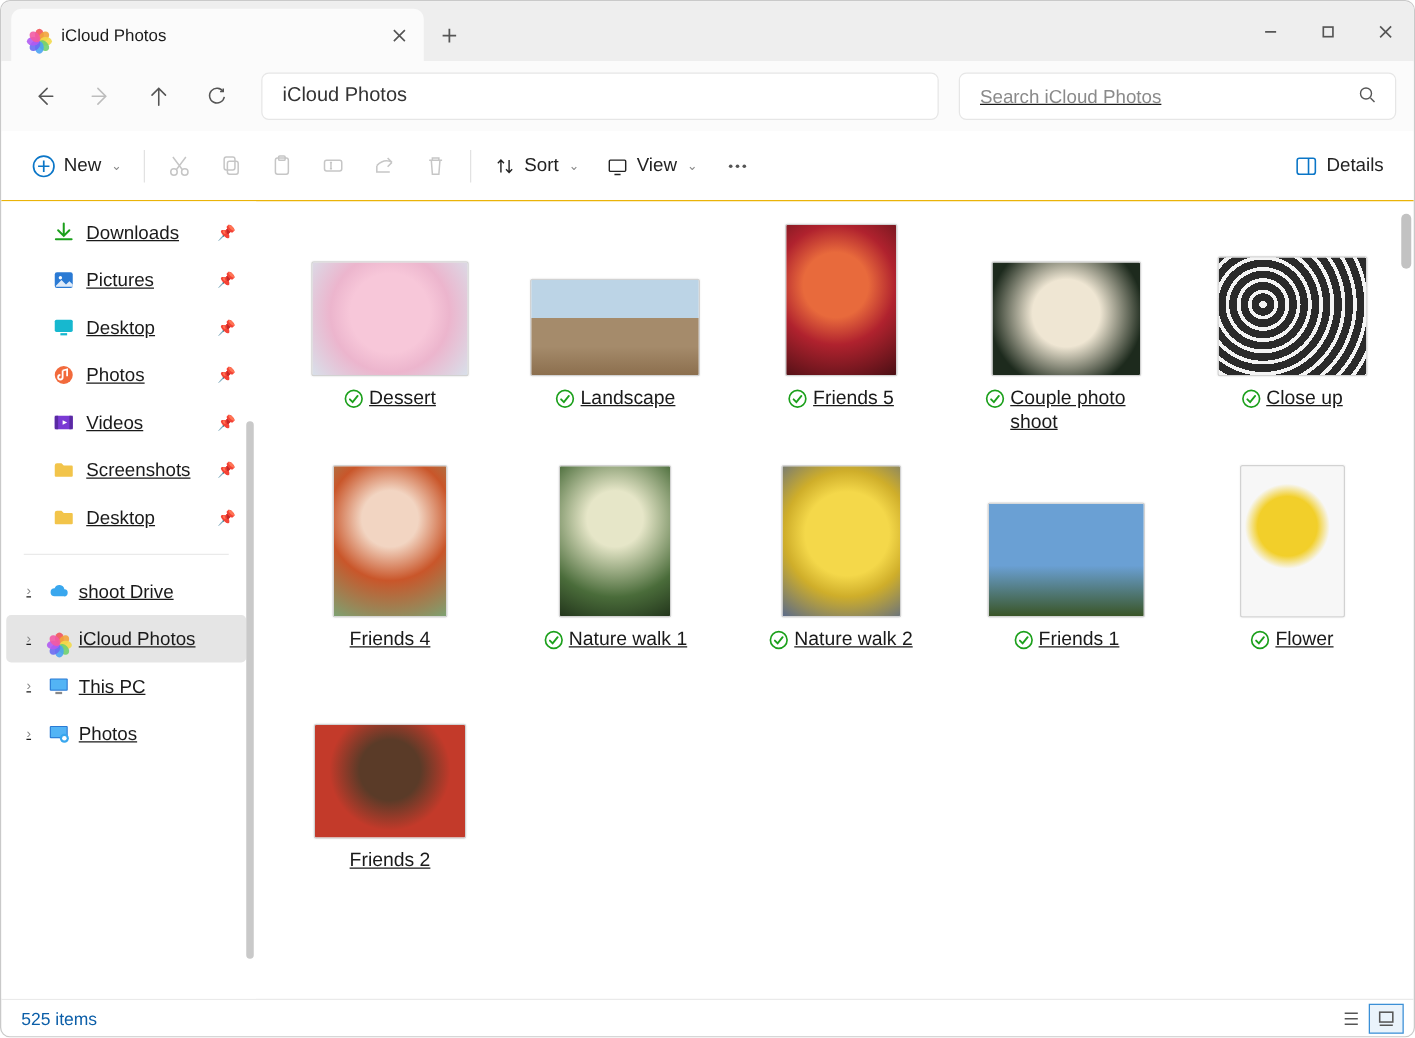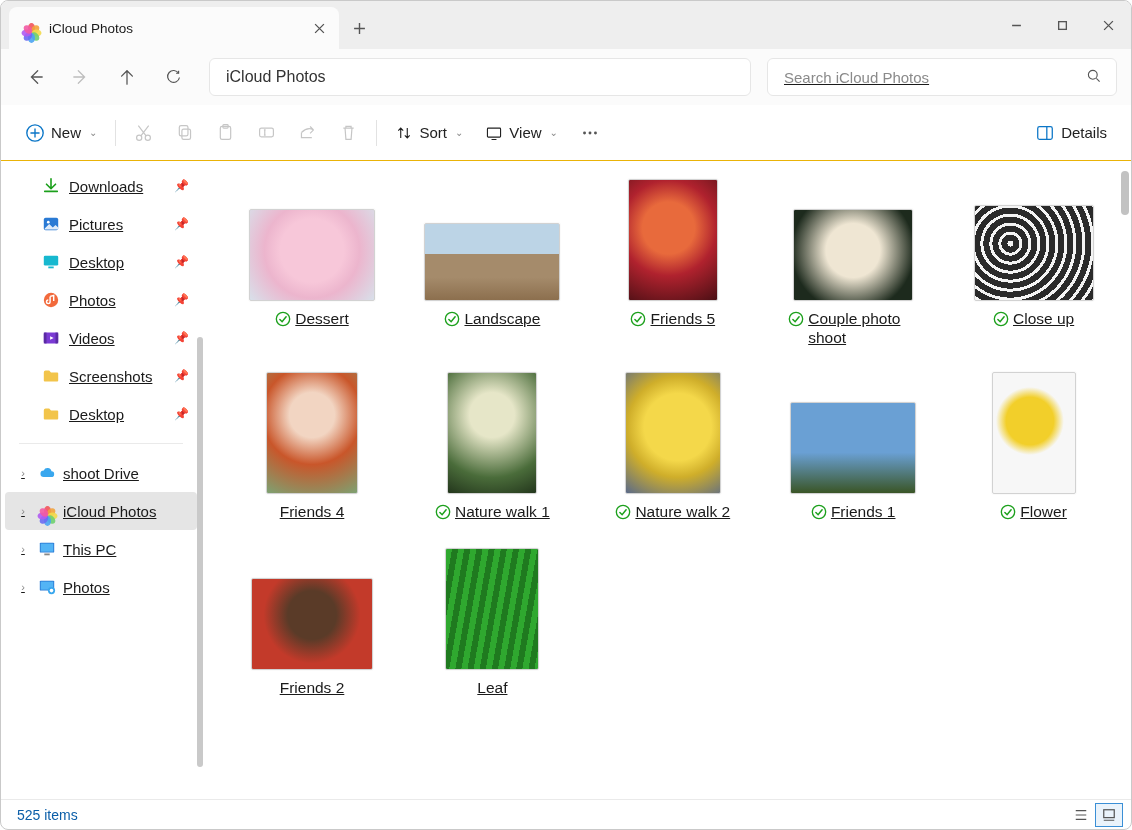--- a/index.html
+++ b/index.html
@@ -509,28 +509,20 @@
               </div>
             </div>
             <div class="cell">
               <div class="thumbwrap">
                 <div class="thumb th-friends2" style="width:122px;height:92px"></div>
               </div>
               <div class="caption">
                 <span class="txt">Friends 2</span>
               </div>
             </div>
-            <div class="cell">
-              <div class="thumbwrap">
-                <div class="thumb th-leaf" style="width:94px;height:122px"></div>
-              </div>
-              <div class="caption">
-                <span class="txt">Leaf</span>
-              </div>
-            </div>
           </div>
       </div>
       <div class="content-scroll">
         <div class="content-scroll-thumb"></div>
       </div>
     </div>
   </div>
 
   <div class="statusbar">
     <span>525 items</span>

